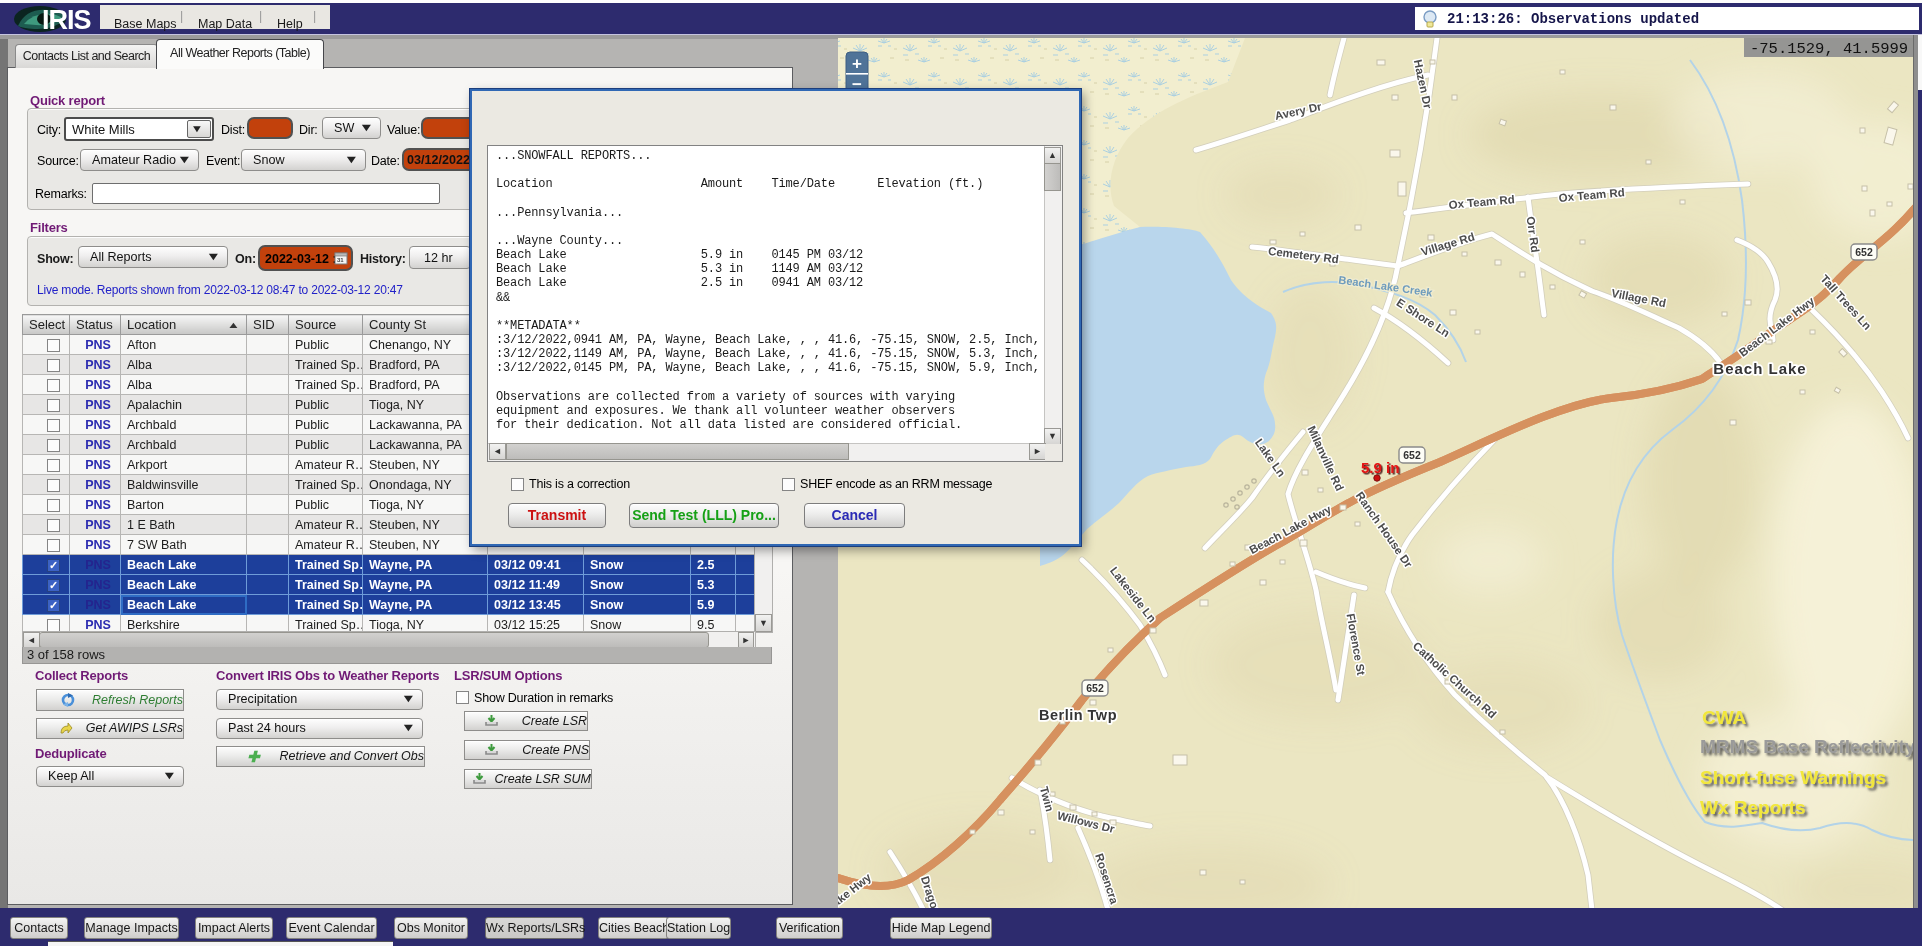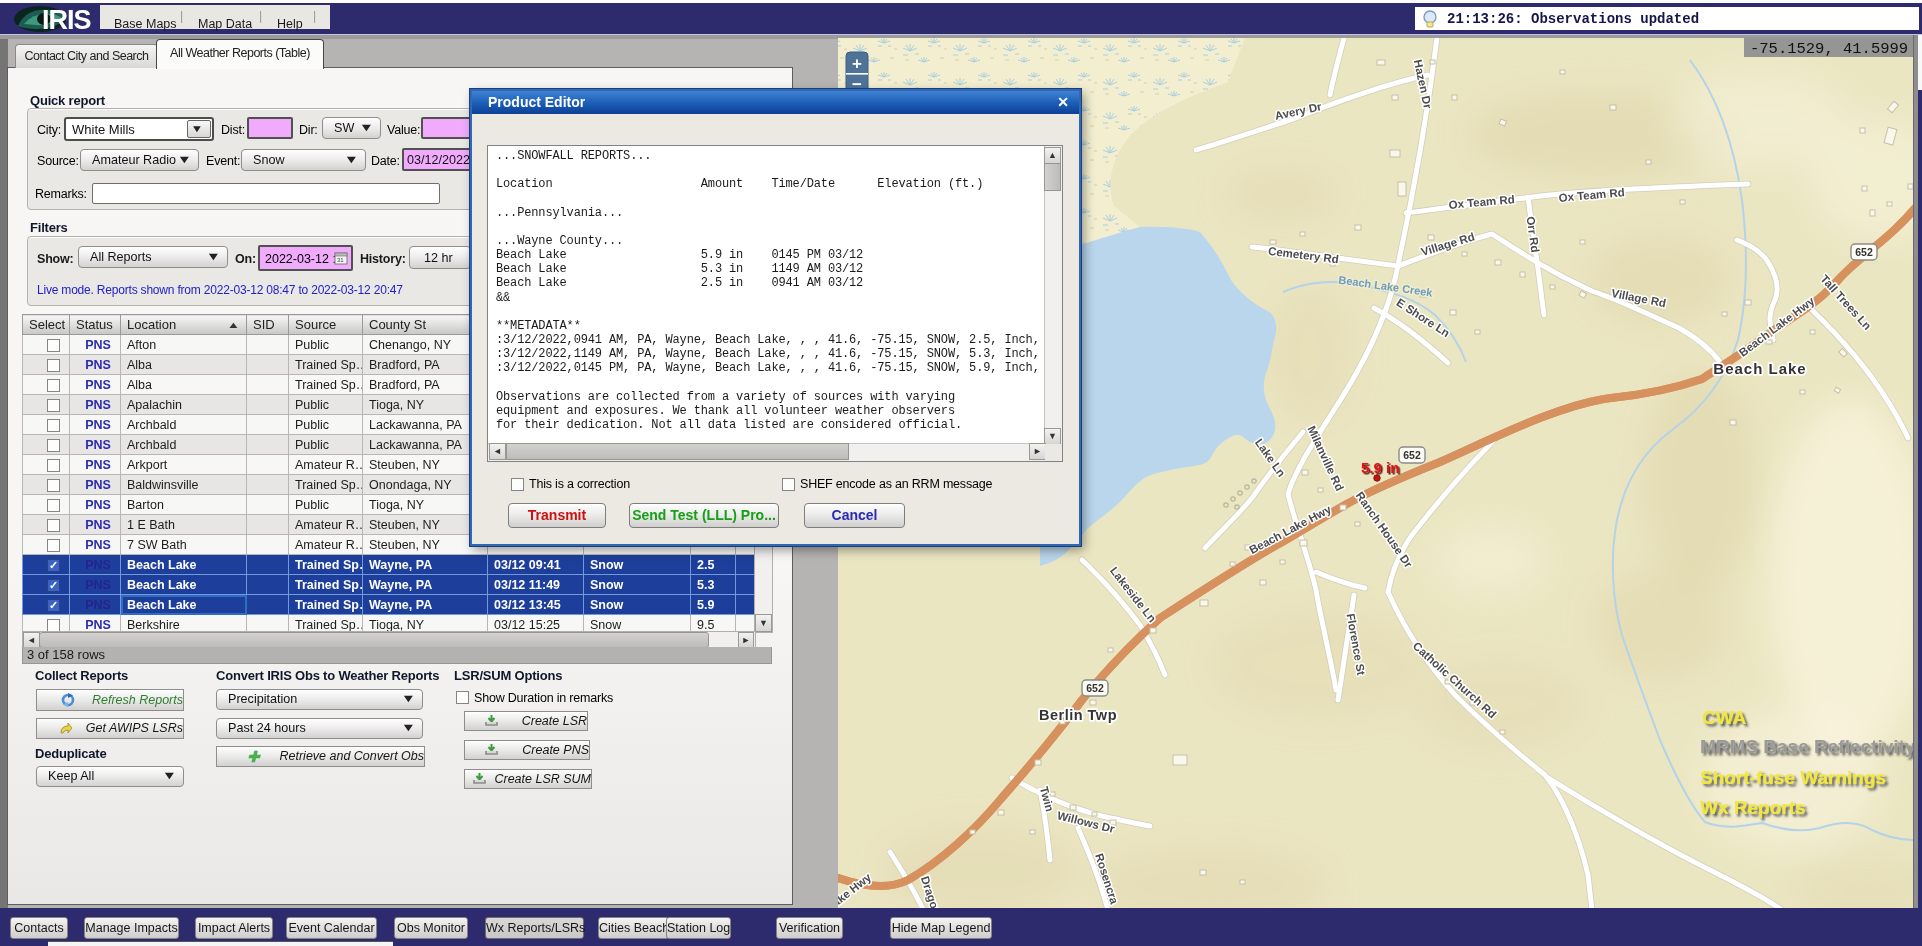--- a/index.html
+++ b/index.html
@@ -15,25 +15,25 @@
 #timetext{left:1447px;top:11px;font-family:"Liberation Mono",monospace;font-weight:bold;font-size:14px;color:#15154a;white-space:pre;}
 #logo{left:14px;top:4px;width:90px;height:29px;overflow:hidden;}
 
 #graytop{left:0;top:34px;width:1922px;height:5px;background:#9b9b9b;border-top:1px solid #c5c4e0;}
 #leftgutter{left:0;top:39px;width:8px;height:869px;background:#757575;}
 #panelbg{left:8px;top:39px;width:830px;height:869px;background:#b5b4b2;}
 #card{left:7px;top:67px;width:784px;height:836px;background:linear-gradient(#f7f6f4 60%,#e9e8e6);border:1px solid #5c5d60;}
 .tab{font-size:12.5px;color:#222;text-align:center;white-space:nowrap;letter-spacing:-0.5px;}
 #tab1{left:15px;top:44px;width:141px;height:23px;background:linear-gradient(#f4f4f3,#d9d8d6);border:1px solid #8a8a8a;border-bottom:none;border-radius:4px 4px 0 0;line-height:23px;}
 #tab2{left:156px;top:39px;width:166px;height:29px;background:#fbfbfa;border:1px solid #45464a;border-bottom:none;border-radius:4px 4px 0 0;line-height:27px;z-index:3;}
-.h1{font-weight:bold;font-size:13px;color:#0f172a;letter-spacing:-0.2px;}
+.h1{font-weight:bold;font-size:13px;color:#701a75;letter-spacing:-0.2px;}
 .gbox{background:#e9e8e5;border:1px solid #b3b2af;border-radius:4px;box-shadow:inset 0 1px 0 #fcfcfc;}
 .lbl{font-size:12.5px;color:#000000;letter-spacing:-0.2px;}
 .lblb{font-size:12.5px;color:#1a1a1a;font-weight:bold;letter-spacing:-0.2px;}
-.tin{background:#f0abfc;border:2px solid #515151;border-radius:2px;}
+.tin{background:#c2410c;border:2px solid #515151;border-radius:7px;font-weight:bold;}
 .tin2{background:#fff;border:1px solid #6e6e6e;border-radius:2px;}
 .dd{background:linear-gradient(#fefefe,#efeeee 45%,#d3d2d0);border:1px solid #8e8d8b;border-radius:4px;box-shadow:inset 0 1px 0 #fff;font-size:12.6px;color:#111;}
 .dd .dt{position:absolute;left:11px;top:3px;}
 .dd .da{position:absolute;right:8px;top:3px;font-size:11px;color:#222;transform:scaleX(1.4);}
 .btn{background:linear-gradient(#fdfdfd,#ececeb 45%,#d2d1cf);border:1px solid #8e8d8b;border-radius:0;box-shadow:inset 0 1px 0 #fff;font-size:12.5px;color:#161616;text-align:right;font-style:italic;}
 .cb{width:11px;height:11px;background:#fdfdfd;border:1px solid #858585;}
 
 .combo{background:#fff;border:2px solid #4c4c4c;border-radius:3px;}
 .combo .ct{position:absolute;left:6px;top:3px;font-size:13px;color:#111;}
 .combo .cbtn{position:absolute;right:1px;top:1px;bottom:1px;width:22px;background:linear-gradient(#f8f8f8,#d8d7d5);border:1px solid #666;border-radius:2px;}
@@ -96,21 +96,21 @@
 <div class="abs" id="timetext">21:13:26: Observations updated</div>
 <svg class="abs" style="left:1422px;top:9px;" width="16" height="20">
 <circle cx="8" cy="8" r="6" fill="#dce8f4" stroke="#7a9cc4" stroke-width="1.4"></circle>
 <rect x="5" y="13" width="6" height="5" rx="1" fill="#efe89a" stroke="#b8a94a" stroke-width="1"></rect>
 </svg>
 
 <div class="abs" id="graytop"></div>
 <div class="abs" id="leftgutter"></div>
 <div class="abs" id="panelbg"></div>
 <div class="abs" id="card"></div>
-<div class="abs tab" id="tab1">Contact City and Search</div>
+<div class="abs tab" id="tab1">Contacts List and Search</div>
 <div class="abs tab" id="tab2">All Weather Reports (Table)</div>
 
 <div class="abs h1" style="left:30px;top:93px;">Quick report</div>
 <div class="abs gbox" style="left:27px;top:108px;width:758px;height:100px;"></div>
 <div class="abs lbl" style="left:37px;top:123px;">City:</div>
 <div class="abs combo" style="left:64px;top:117px;width:146px;height:20px;">
       <span class="ct">White Mills</span>
       <span class="cbtn"></span>
     </div>
 <div class="abs lbl" style="left:221px;top:123px;">Dist:</div>
@@ -699,24 +699,20 @@
 <text x="857" y="69" font-size="17" font-weight="bold" fill="#fff" text-anchor="middle">+</text>
 <text x="857" y="90" font-size="17" font-weight="bold" fill="#fff" text-anchor="middle">−</text>
 </g>
 </svg>
 
 <div class="abs" style="left:1913px;top:35px;width:5px;height:873px;background:#8e8e8e;border-left:1px solid #6a6a6a;box-sizing:border-box;"></div>
 <div class="abs" style="left:1918px;top:35px;width:4px;height:55px;background:#f8f8f8;"></div>
 <div class="abs" style="left:1918px;top:90px;width:4px;height:856px;background:#2d2b6e;"></div>
 
 <div class="abs" id="dlg">
-<div class="abs" id="dlgtitle">
-        <span>Product Editor</span>
-        <span id="dlgx">✕</span>
-      </div>
 <div class="abs" id="dlgta">
 <pre class="abs" id="dlgpre">...SNOWFALL REPORTS...
 
 Location                     Amount    Time/Date      Elevation (ft.)
 
 ...Pennsylvania...
 
 ...Wayne County...
 Beach Lake                   5.9 in    0145 PM 03/12
 Beach Lake                   5.3 in    1149 AM 03/12

